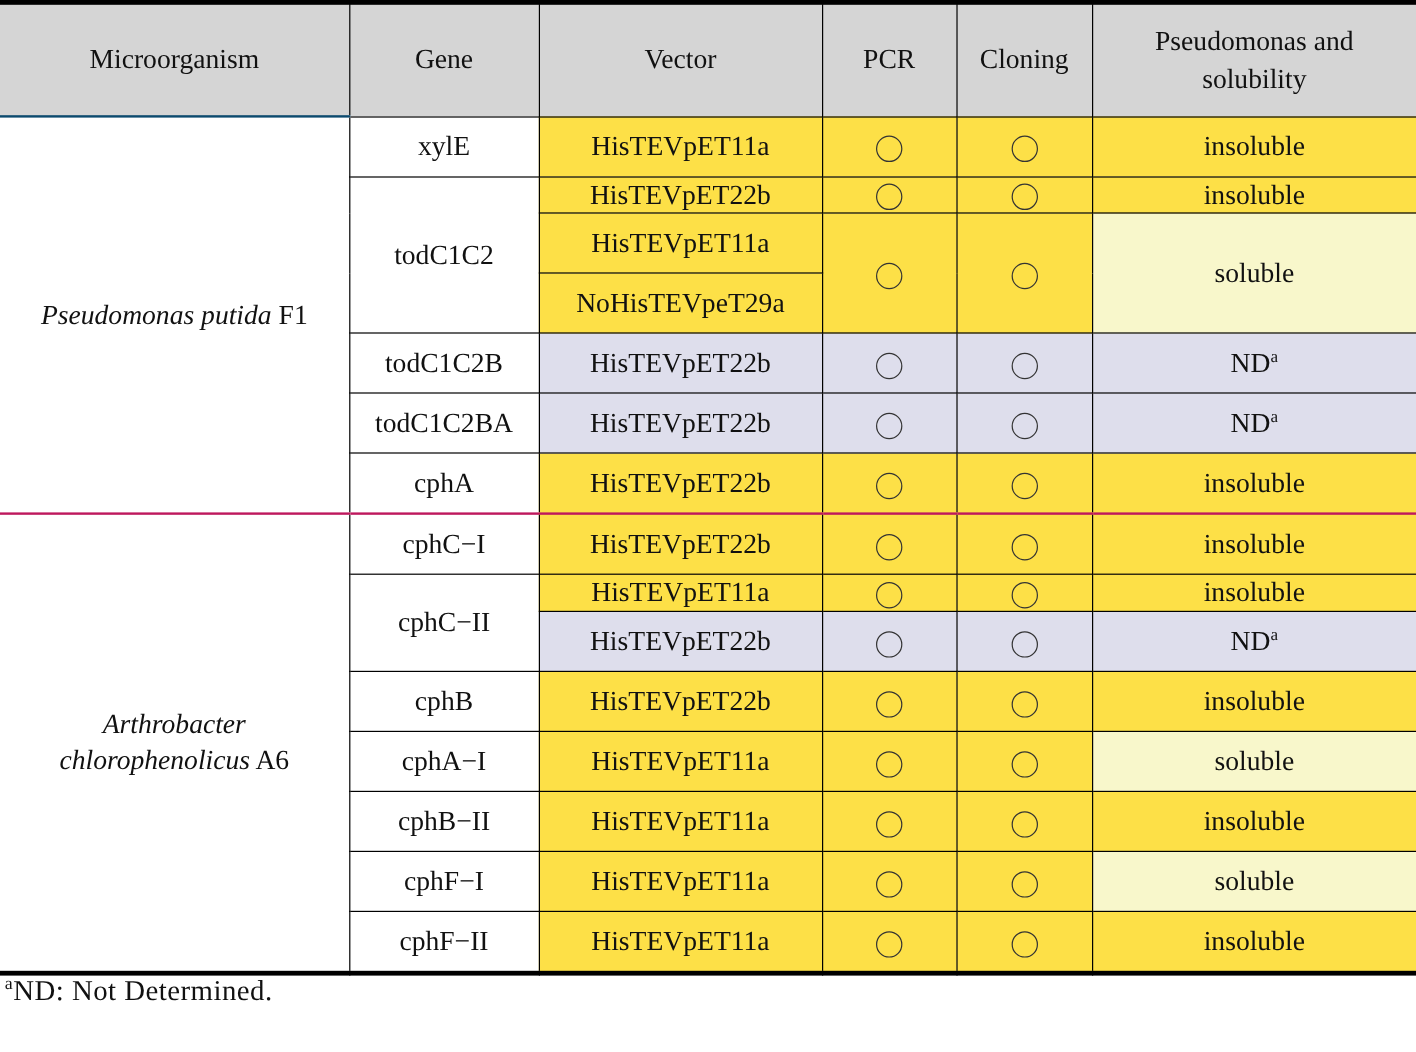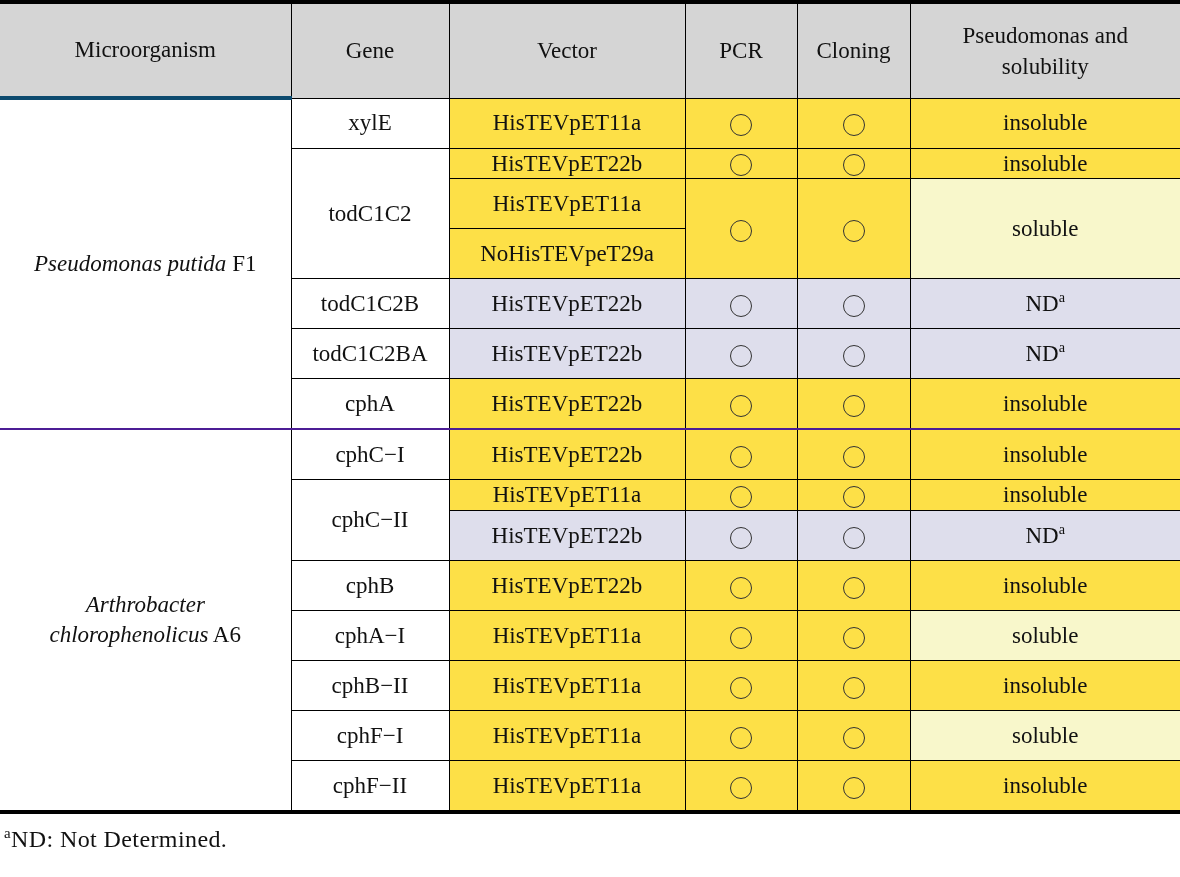--- a/index.html
+++ b/index.html
@@ -57,24 +57,24 @@
   td.org-cell {
     font-style: italic;
     font-size: 23px;
     line-height: 1.5;
     padding: 0 6px;
   }
   td.org-cell .strain {
     font-style: normal;
   }
   td.org-cell.section-start {
-    border-top: 4px solid #0c4a6e;
+    border-top: 2px solid #0c4a6e;
   }
   tr.section-divider > td {
-    border-top: 2px solid #4c1d95;
+    border-top: 2px solid #be185d;
   }
 
   td.gene-cell   { font-size: 23px; background: #ffffff; }
   td.vector-cell { font-size: 23px; }
   td.mark-cell   { font-size: 21px; }
   td.expr-cell   { font-size: 23px; }
 
   td.row-h { height: 49px; }
 
   .bg-lav    { background: #dedeec; }
@@ -92,21 +92,21 @@
   }
 
   sup {
     font-size: 0.62em;
     vertical-align: super;
     line-height: 0;
   }
 
   #footnote {
     font-size: 24px;
-    padding: 12px 4px 0 4px;
+    padding: 0 4px 0 4px;
     letter-spacing: 0.4px;
   }
   #footnote .fn-marker {
     font-size: 0.62em;
     vertical-align: super;
     line-height: 0;
   }
 </style>
 </head>
 <body>

